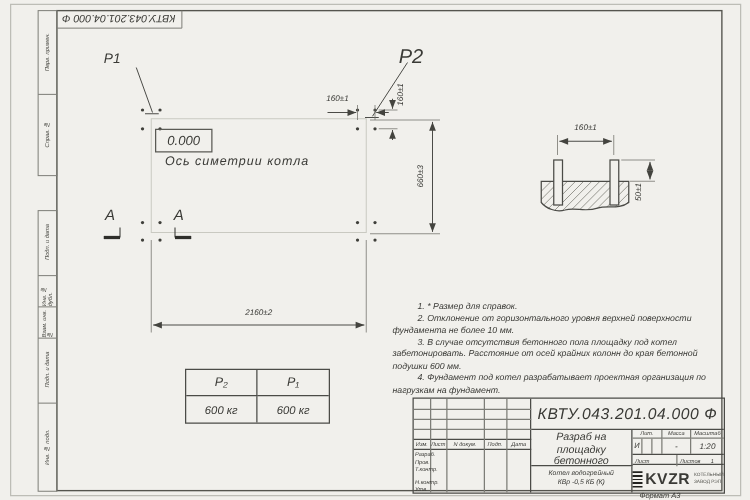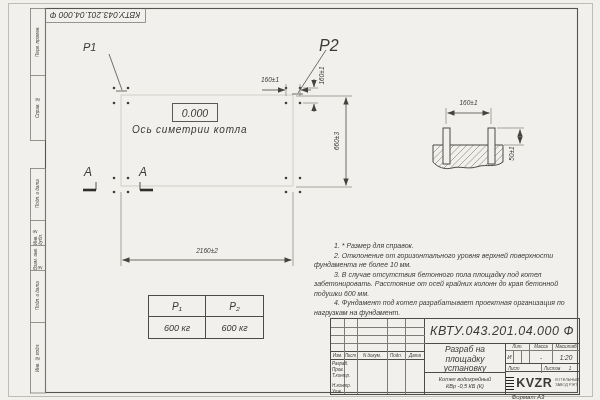--- a/index.html
+++ b/index.html
@@ -148,42 +148,42 @@
   <div class="vlabel" style="top:8px;height:67px;">Перв. примен.</div>
   <div class="vlabel" style="top:75px;height:65px;">Справ. №</div>
   <div class="vlabel" style="top:168px;height:52px;">Подп. и дата</div>
   <div class="vlabel" style="top:220px;height:25px;">Инв. № дубл.</div>
   <div class="vlabel" style="top:245px;height:25px;">Взам. инв. №</div>
   <div class="vlabel" style="top:270px;height:52px;">Подп. и дата</div>
   <div class="vlabel" style="top:322px;height:71px;">Инв. № подл.</div>
 
   <div class="t" style="left:83px;top:41px;font-size:11px;">P1</div>
   <div class="t" style="left:319px;top:37px;font-size:16px;">P2</div>
-  <div class="box0" style="left:124px;top:103px;width:44px;height:17px;border:1px solid #5a5a54;font-size:10.5px;font-style:italic;margin-left:48px;">0.000</div>
+  <div class="box0" style="left:124px;top:103px;width:44px;height:17px;border:1px solid #5a5a54;font-size:10.5px;font-style:italic;">0.000</div>
   <div class="t" style="left:132px;top:124px;font-size:10px;letter-spacing:0.8px;text-align:right;">Ось симетрии котла</div>
   <div class="t dim c" style="left:248px;top:76px;width:44px;">160±1</div>
   <div class="t dim c rot" style="left:304px;top:71px;width:36px;height:9px;">160±1</div>
   <div class="t dim c rot" style="left:318px;top:136px;width:40px;height:10px;">660±3</div>
   <div class="t dim c" style="left:177px;top:247px;width:60px;">2160±2</div>
   <div class="t" style="left:84px;top:165px;font-size:12px;">А</div>
   <div class="t" style="left:139px;top:165px;font-size:12px;">А</div>
 
   <div class="t dim c" style="left:446px;top:99px;width:45px;">160±1</div>
   <div class="t dim c rot" style="left:496px;top:149px;width:32px;height:9px;">50±1</div>
 
   <div id="notes">
     <p>1. * Размер для справок.</p>
     <p>2. Отклонение от горизонтального уровня верхней поверхности фундамента не более 10 мм.</p>
     <p>3. В случае отсутствия бетонного пола площадку под котел забетонировать. Расстояние от осей крайних колонн до края бетонной подушки 600 мм.</p>
     <p>4. Фундамент под котел разрабатывает проектная организация по нагрузкам на фундамент.</p>
   </div>
 
   <div id="ptable">
+    <div style="font-size:10px;">P₂</div>
     <div style="font-size:10px;">P₁</div>
-    <div style="font-size:10px;">P₂</div>
     <div style="font-size:9px;">600 кг</div>
     <div style="font-size:9px;">600 кг</div>
   </div>
 
   <div id="tb">
 
     <div class="cell bd" style="left:0;top:0;width:94px;height:75px;border-right:1px solid #4b4b47;">
       <div class="cell bd" style="left:0;top:8px;width:94px;border-top:1px solid #7d7d77;"></div>
       <div class="cell bd" style="left:0;top:16px;width:94px;border-top:1px solid #7d7d77;"></div>
       <div class="cell bd" style="left:0;top:24px;width:94px;border-top:1px solid #7d7d77;"></div>
@@ -203,21 +203,21 @@
       <div class="cell tiny" style="left:1px;top:53.5px;">Т.контр.</div>
       <div class="cell tiny" style="left:1px;top:63.5px;">Н.контр.</div>
       <div class="cell tiny" style="left:1px;top:69.5px;">Утв.</div>
     </div>
 
     <div class="cell bd box0" style="left:94px;top:0;width:154px;height:25px;border-bottom:1px solid #4b4b47;font-size:12.5px;letter-spacing:0.5px;">КВТУ.043.201.04.000 Ф</div>
 
     <div class="cell bd" style="left:94px;top:25px;width:81px;height:29px;border-right:1px solid #4b4b47;border-bottom:1px solid #4b4b47;text-align:center;font-size:8.5px;line-height:9.5px;padding-top:1px;">
       <div>Разраб на</div>
       <div>площадку</div>
-      <div>установку</div>
+      <div>бетонного</div>
     </div>
 
     <div class="cell bd" style="left:94px;top:54px;width:81px;height:21px;border-right:1px solid #4b4b47;text-align:center;font-size:5.5px;line-height:7px;padding-top:3px;">
       <div>Котел водогрейный</div>
       <div>КВр -0,5 КБ (К)</div>
     </div>
 
     <div class="cell" style="left:175px;top:25px;width:73px;height:19px;">
       <div class="cell bd tiny c" style="left:0;top:0;width:24px;height:7px;border-right:1px solid #7d7d77;border-bottom:1px solid #7d7d77;">Лит.</div>
       <div class="cell bd tiny c" style="left:24px;top:0;width:23px;height:7px;border-right:1px solid #7d7d77;border-bottom:1px solid #7d7d77;">Масса</div>

